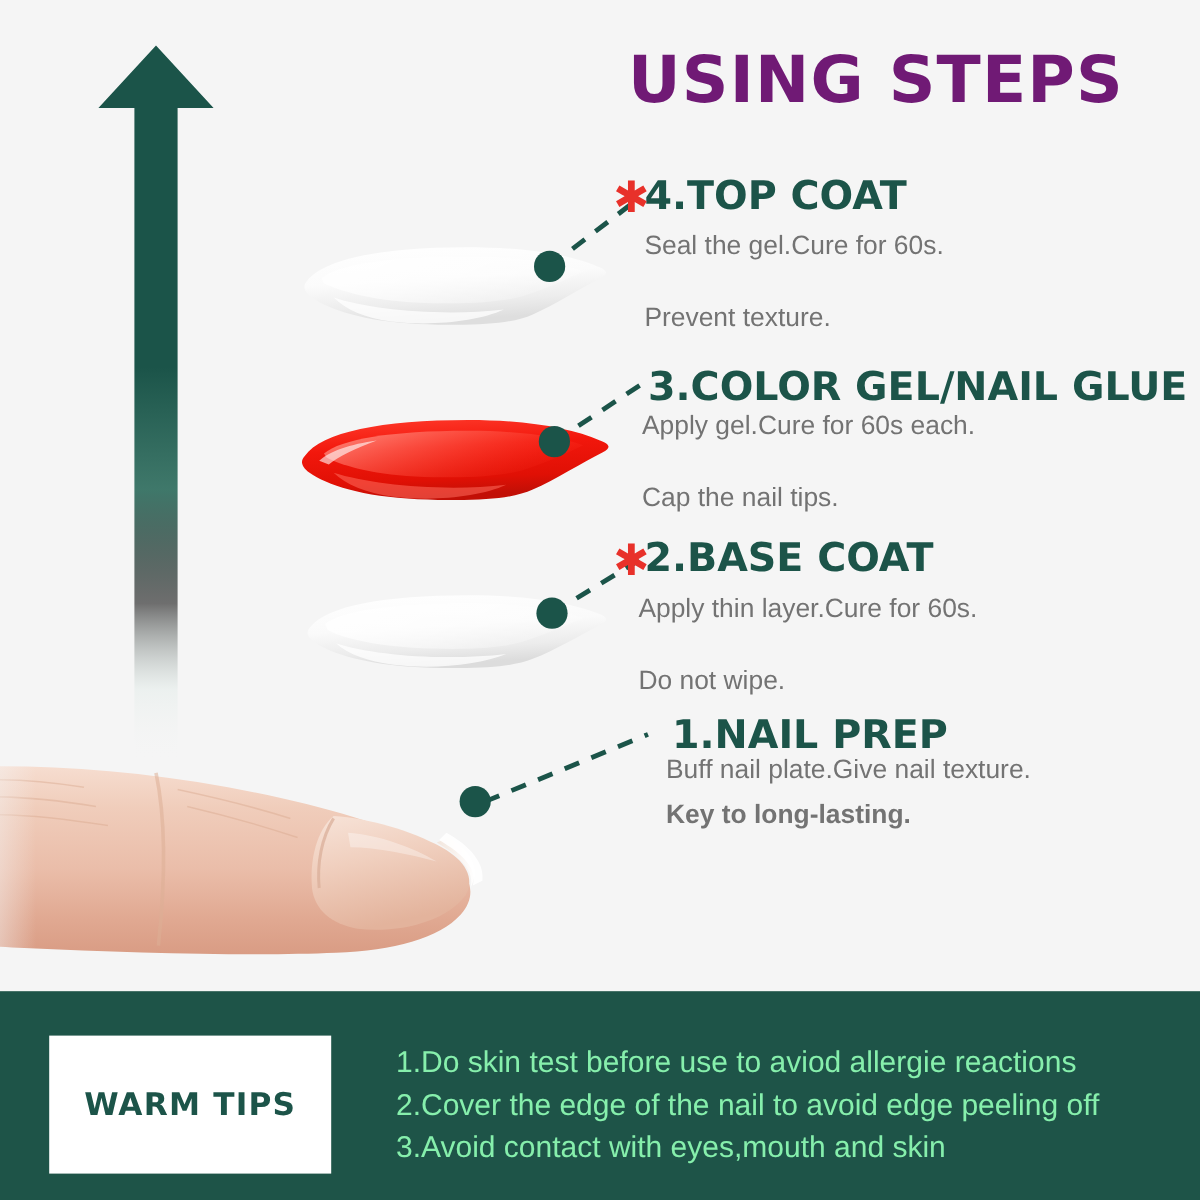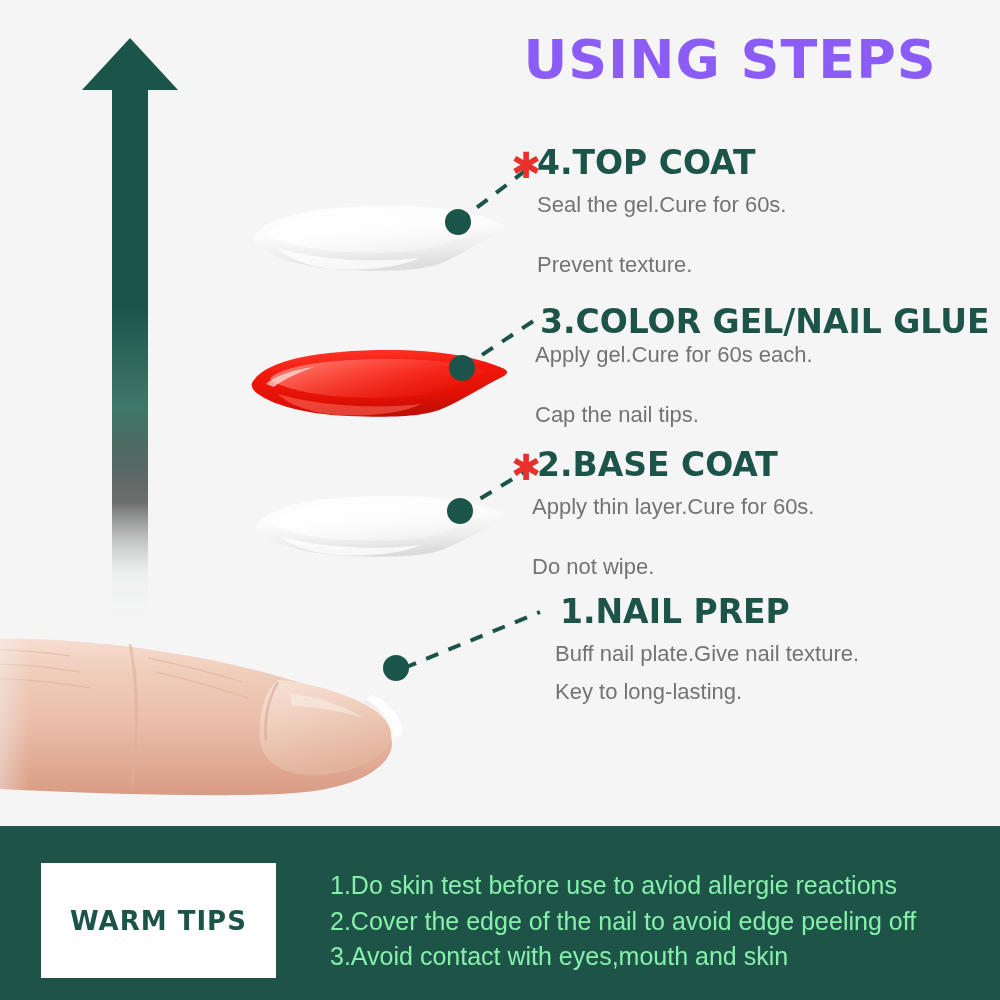--- a/index.html
+++ b/index.html
@@ -12,23 +12,23 @@
   #page{
     position:relative;
     width:1000px;height:1000px;
     background:#f5f5f5;
     overflow:hidden;
   }
 
   
   .title{
     position:absolute;
-    left:500px; top:32px; width:460px;
+    left:500px; top:39px; width:460px;
     text-align:center;
-    color:#8b5cf6;
+    color:#701a75;
     font-size:54px;
     font-weight:700;
     letter-spacing:1px;
     font-family:"DejaVu Sans", sans-serif;
     line-height:1.05;
   }
 
   
   .arrow-wrap{
     position:absolute; left:72px; top:34px;
@@ -297,22 +297,22 @@
       <span>2.BASE  COAT</span>
     </div>
     <div class="step-line" style="margin-top:13px;margin-left:-5px;">Apply thin layer.Cure for 60s.</div>
     <div class="step-line" style="margin-top:34px;margin-left:-5px;">Do not wipe.</div>
   </div>
 
   <div class="step" style="left:560px;top:595px;">
     <div class="step-head">
       <span>1.NAIL  PREP</span>
     </div>
-    <div class="step-line" style="margin-top:13px;margin-left:-5px;text-align:center;">Buff nail plate.Give nail texture.</div>
-    <div class="step-line" style="margin-top:12px;margin-left:-5px;">Key to long-lasting.</div>
+    <div class="step-line" style="margin-left:-5px;text-align:center;">Buff nail plate.Give nail texture.</div>
+    <div class="step-line" style="margin-top:12px;margin-left:-5px;font-weight:bold;">Key to long-lasting.</div>
   </div>
 
   <div class="band">
     <div class="warmbox">
       <span>WARM  TIPS</span>
     </div>
     <div class="tips">
       <div>1.Do skin test before use to aviod allergie reactions</div>
       <div>2.Cover the edge of the nail to avoid edge peeling off</div>
       <div>3.Avoid contact with eyes,mouth and skin</div>

